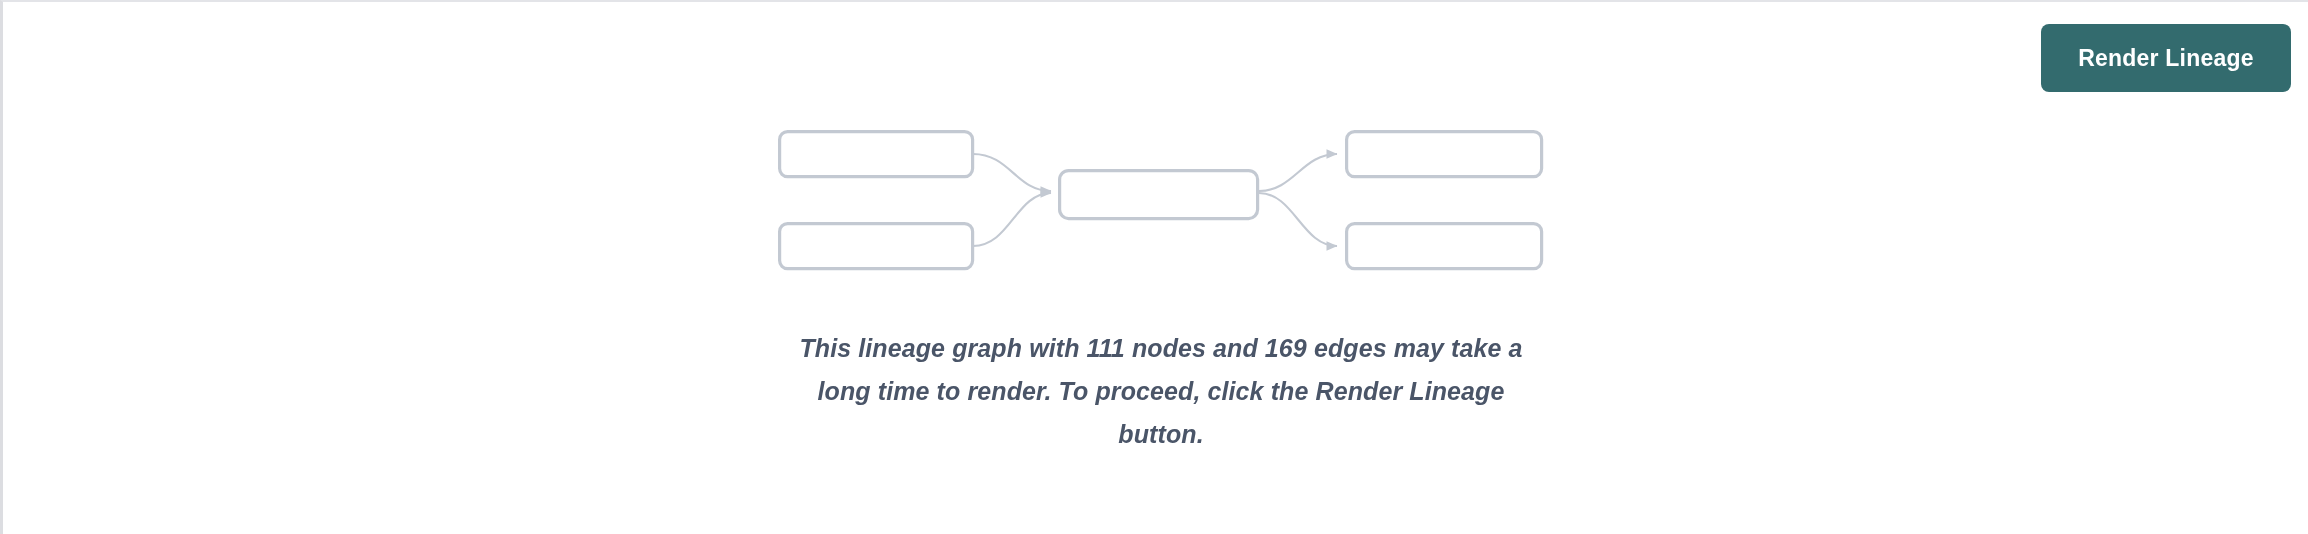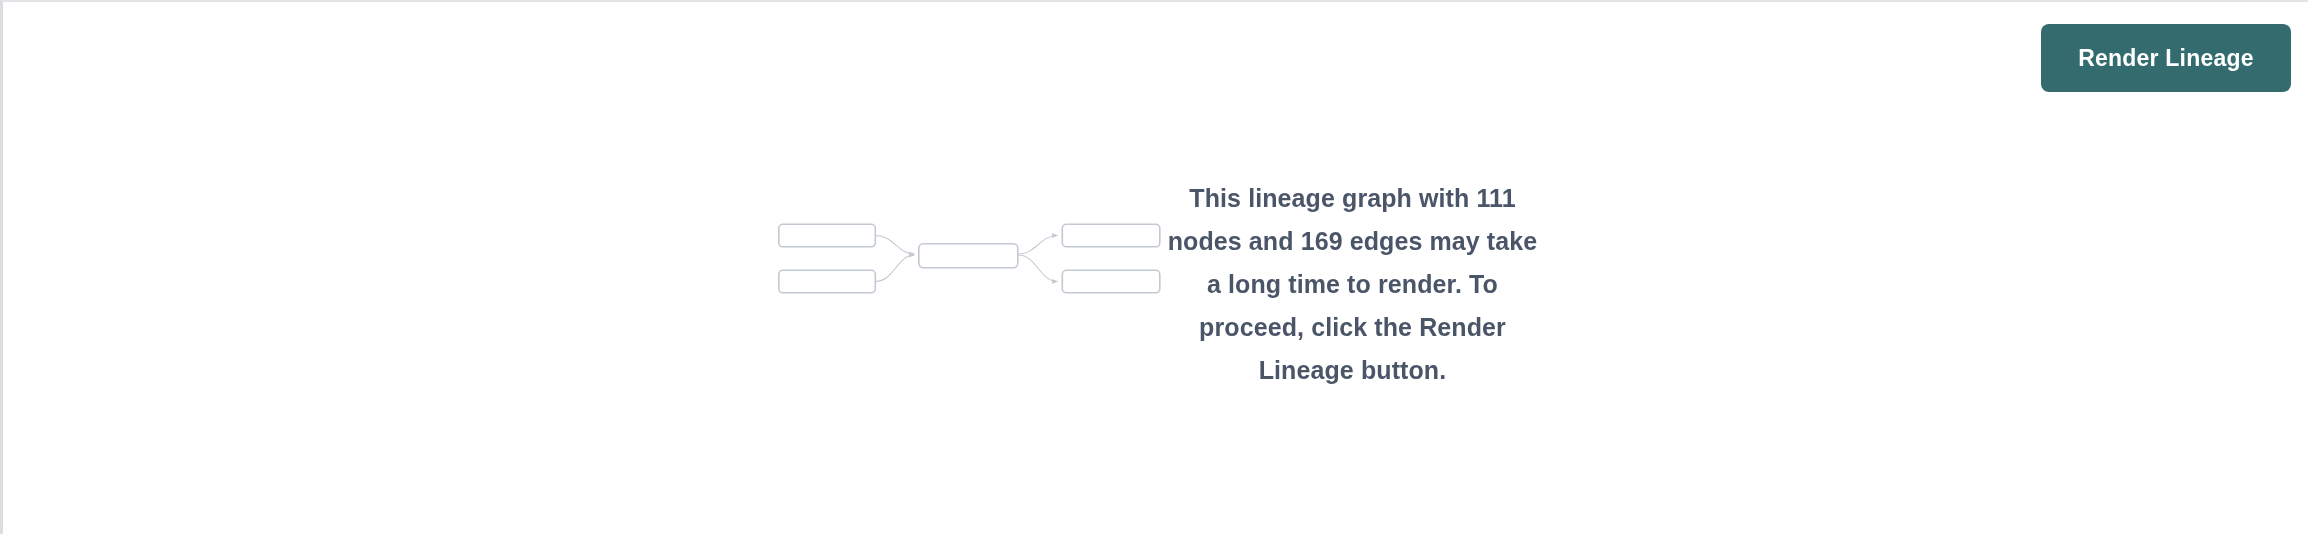--- a/index.html
+++ b/index.html
@@ -46,22 +46,23 @@
     line-height: 1;
   }
 
   
   .empty-state {
     position: absolute;
     left: 775px;
     top: 128px;
     width: 766px;
     display: flex;
-    flex-direction: row;
+    flex-direction: column;
     align-items: center;
+    font-style: italic;
   }
 
   .graph-illustration {
     display: block;
     width: 766px;
     height: 150px;
   }
 
   .empty-message {
     margin: 0;

